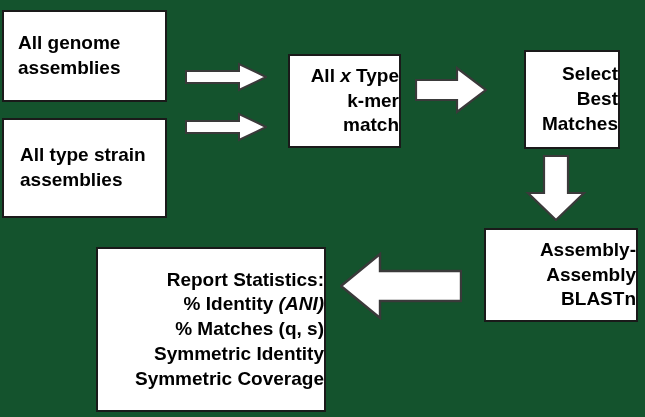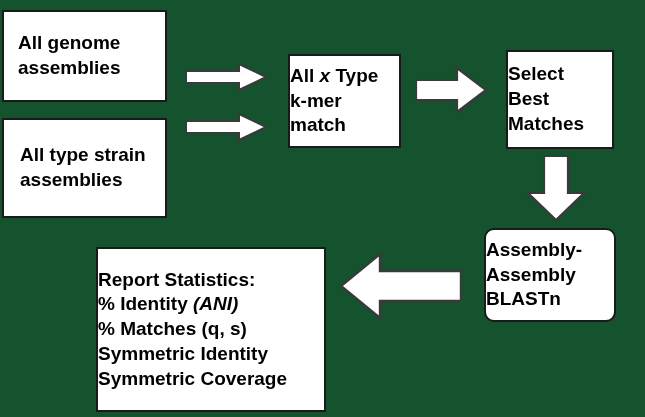--- a/index.html
+++ b/index.html
@@ -15,40 +15,40 @@
     overflow: hidden;
     font-family: "Liberation Sans", sans-serif;
   }
   .node {
     position: absolute;
     box-sizing: border-box;
     border: 2px solid #1a1a1a;
     background: #ffffff;
     display: flex;
     flex-direction: column;
-    align-items: flex-start;
+    align-items: flex-end;
     justify-content: center;
     text-align: center;
     color: #000000;
     font-weight: bold;
     line-height: 1.30;
   }
   .node .line {
     display: block;
     white-space: nowrap;
   }
   .it { font-style: italic; }
   .bi { font-style: italic; font-weight: bold; margin-top: 32px; }
 
   
   #box-genome      { left: 2px;   top: 10px;  width: 165px; height: 92px;  font-size: 19px; align-items: flex-start; padding-left: 14px; text-align: left; }
   #box-typestrain  { left: 2px;   top: 118px; width: 165px; height: 100px; font-size: 19px; align-items: flex-start; padding-left: 16px; text-align: left; }
   #box-kmer        { left: 288px; top: 54px;  width: 113px; height: 94px;  font-size: 19px; }
-  #box-select      { left: 506px; top: 50px;  width: 108px; height: 99px;  font-size: 19px; }
-  #box-blast       { left: 484px; top: 228px; width: 132px; height: 94px;  font-size: 19px; border-radius: 10px; }
+  #box-select      { left: 524px; top: 50px;  width: 96px; height: 99px;  font-size: 19px; }
+  #box-blast       { left: 484px; top: 228px; width: 154px; height: 94px;  font-size: 19px; }
   #box-report      { left: 96px;  top: 247px; width: 230px; height: 165px; font-size: 19px; }
 
   
   .arrow { position: absolute; }
   .arrow svg { display: block; width: 100%; height: 100%; }
   #arrow-genome-to-kmer { left: 185px; top: 62px;  width: 82px;  height: 30px; }
   #arrow-type-to-kmer   { left: 185px; top: 112px; width: 82px;  height: 30px; }
   #arrow-kmer-to-select { left: 415px; top: 66px;  width: 72px;  height: 48px; }
   #arrow-select-down    { left: 525px; top: 155px; width: 62px;  height: 66px; }
   #arrow-blast-to-report{ left: 340px; top: 252px; width: 122px; height: 68px; }

